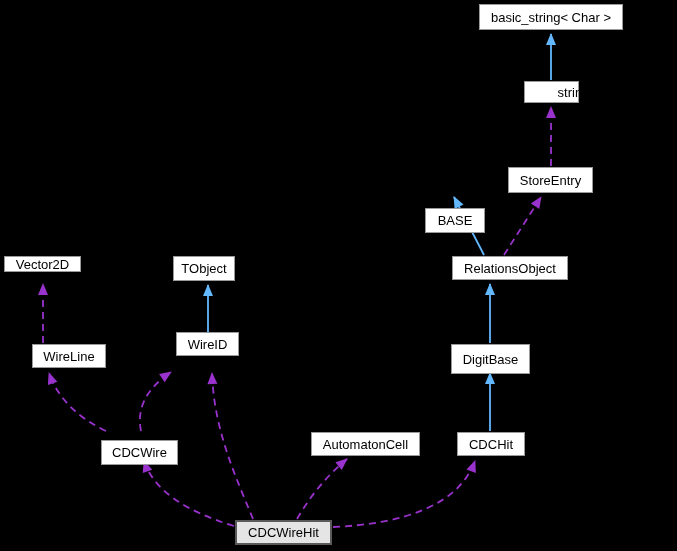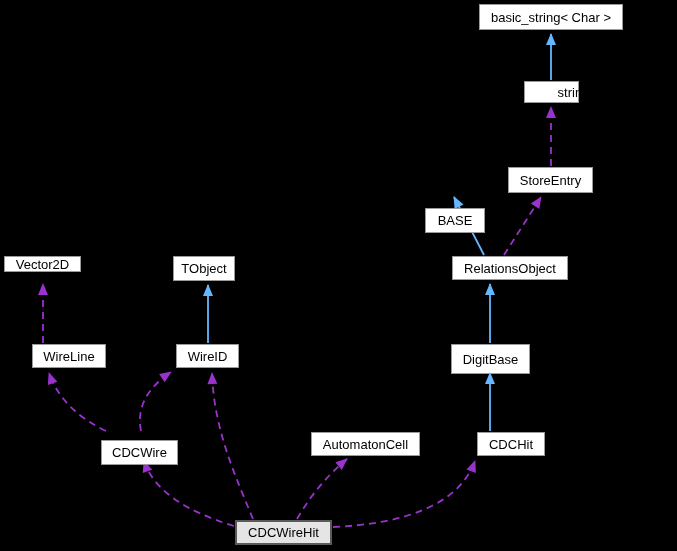--- a/index.html
+++ b/index.html
@@ -93,33 +93,33 @@
       </div>
       <div class="node" style="left: 508px; top: 167px; width: 85px; height: 26px;">
         <span>StoreEntry</span>
       </div>
       <div class="node" style="left: 432px; top: 256px; width: 116px; height: 24px; margin-left: 20px;">
         <span>RelationsObject</span>
       </div>
       <div class="node" style="left: 451px; top: 344px; width: 79px; height: 30px;">
         <span>DigitBase</span>
       </div>
-      <div class="node" style="left: 477px; top: 432px; width: 68px; height: 24px;">
+      <div class="node" style="left: 457px; top: 432px; width: 68px; height: 24px;">
         <span>CDCHit</span>
       </div>
       <div class="node" style="left: 4px; top: 256px; width: 77px; height: 16px;">
         <span>Vector2D</span>
       </div>
       <div class="node" style="left: 12px; top: 344px; width: 74px; height: 24px; margin-left: 20px;">
         <span>WireLine</span>
       </div>
       <div class="node" style="left: 173px; top: 256px; width: 62px; height: 25px;">
         <span>TObject</span>
       </div>
-      <div class="node" style="left: 176px; top: 344px; width: 63px; height: 24px;">
+      <div class="node" style="left: 176px; top: 332px; width: 63px; height: 24px;">
         <span>WireID</span>
       </div>
       <div class="node" style="left: 101px; top: 432px; width: 77px; height: 25px; margin-top: 8px;">
         <span>CDCWire</span>
       </div>
       <div class="node" style="left: 311px; top: 432px; width: 109px; height: 24px;">
         <span>AutomatonCell</span>
       </div>
       <div class="node highlight" style="left: 235px; top: 520px; width: 97px; height: 25px;">
         <span>CDCWireHit</span>

